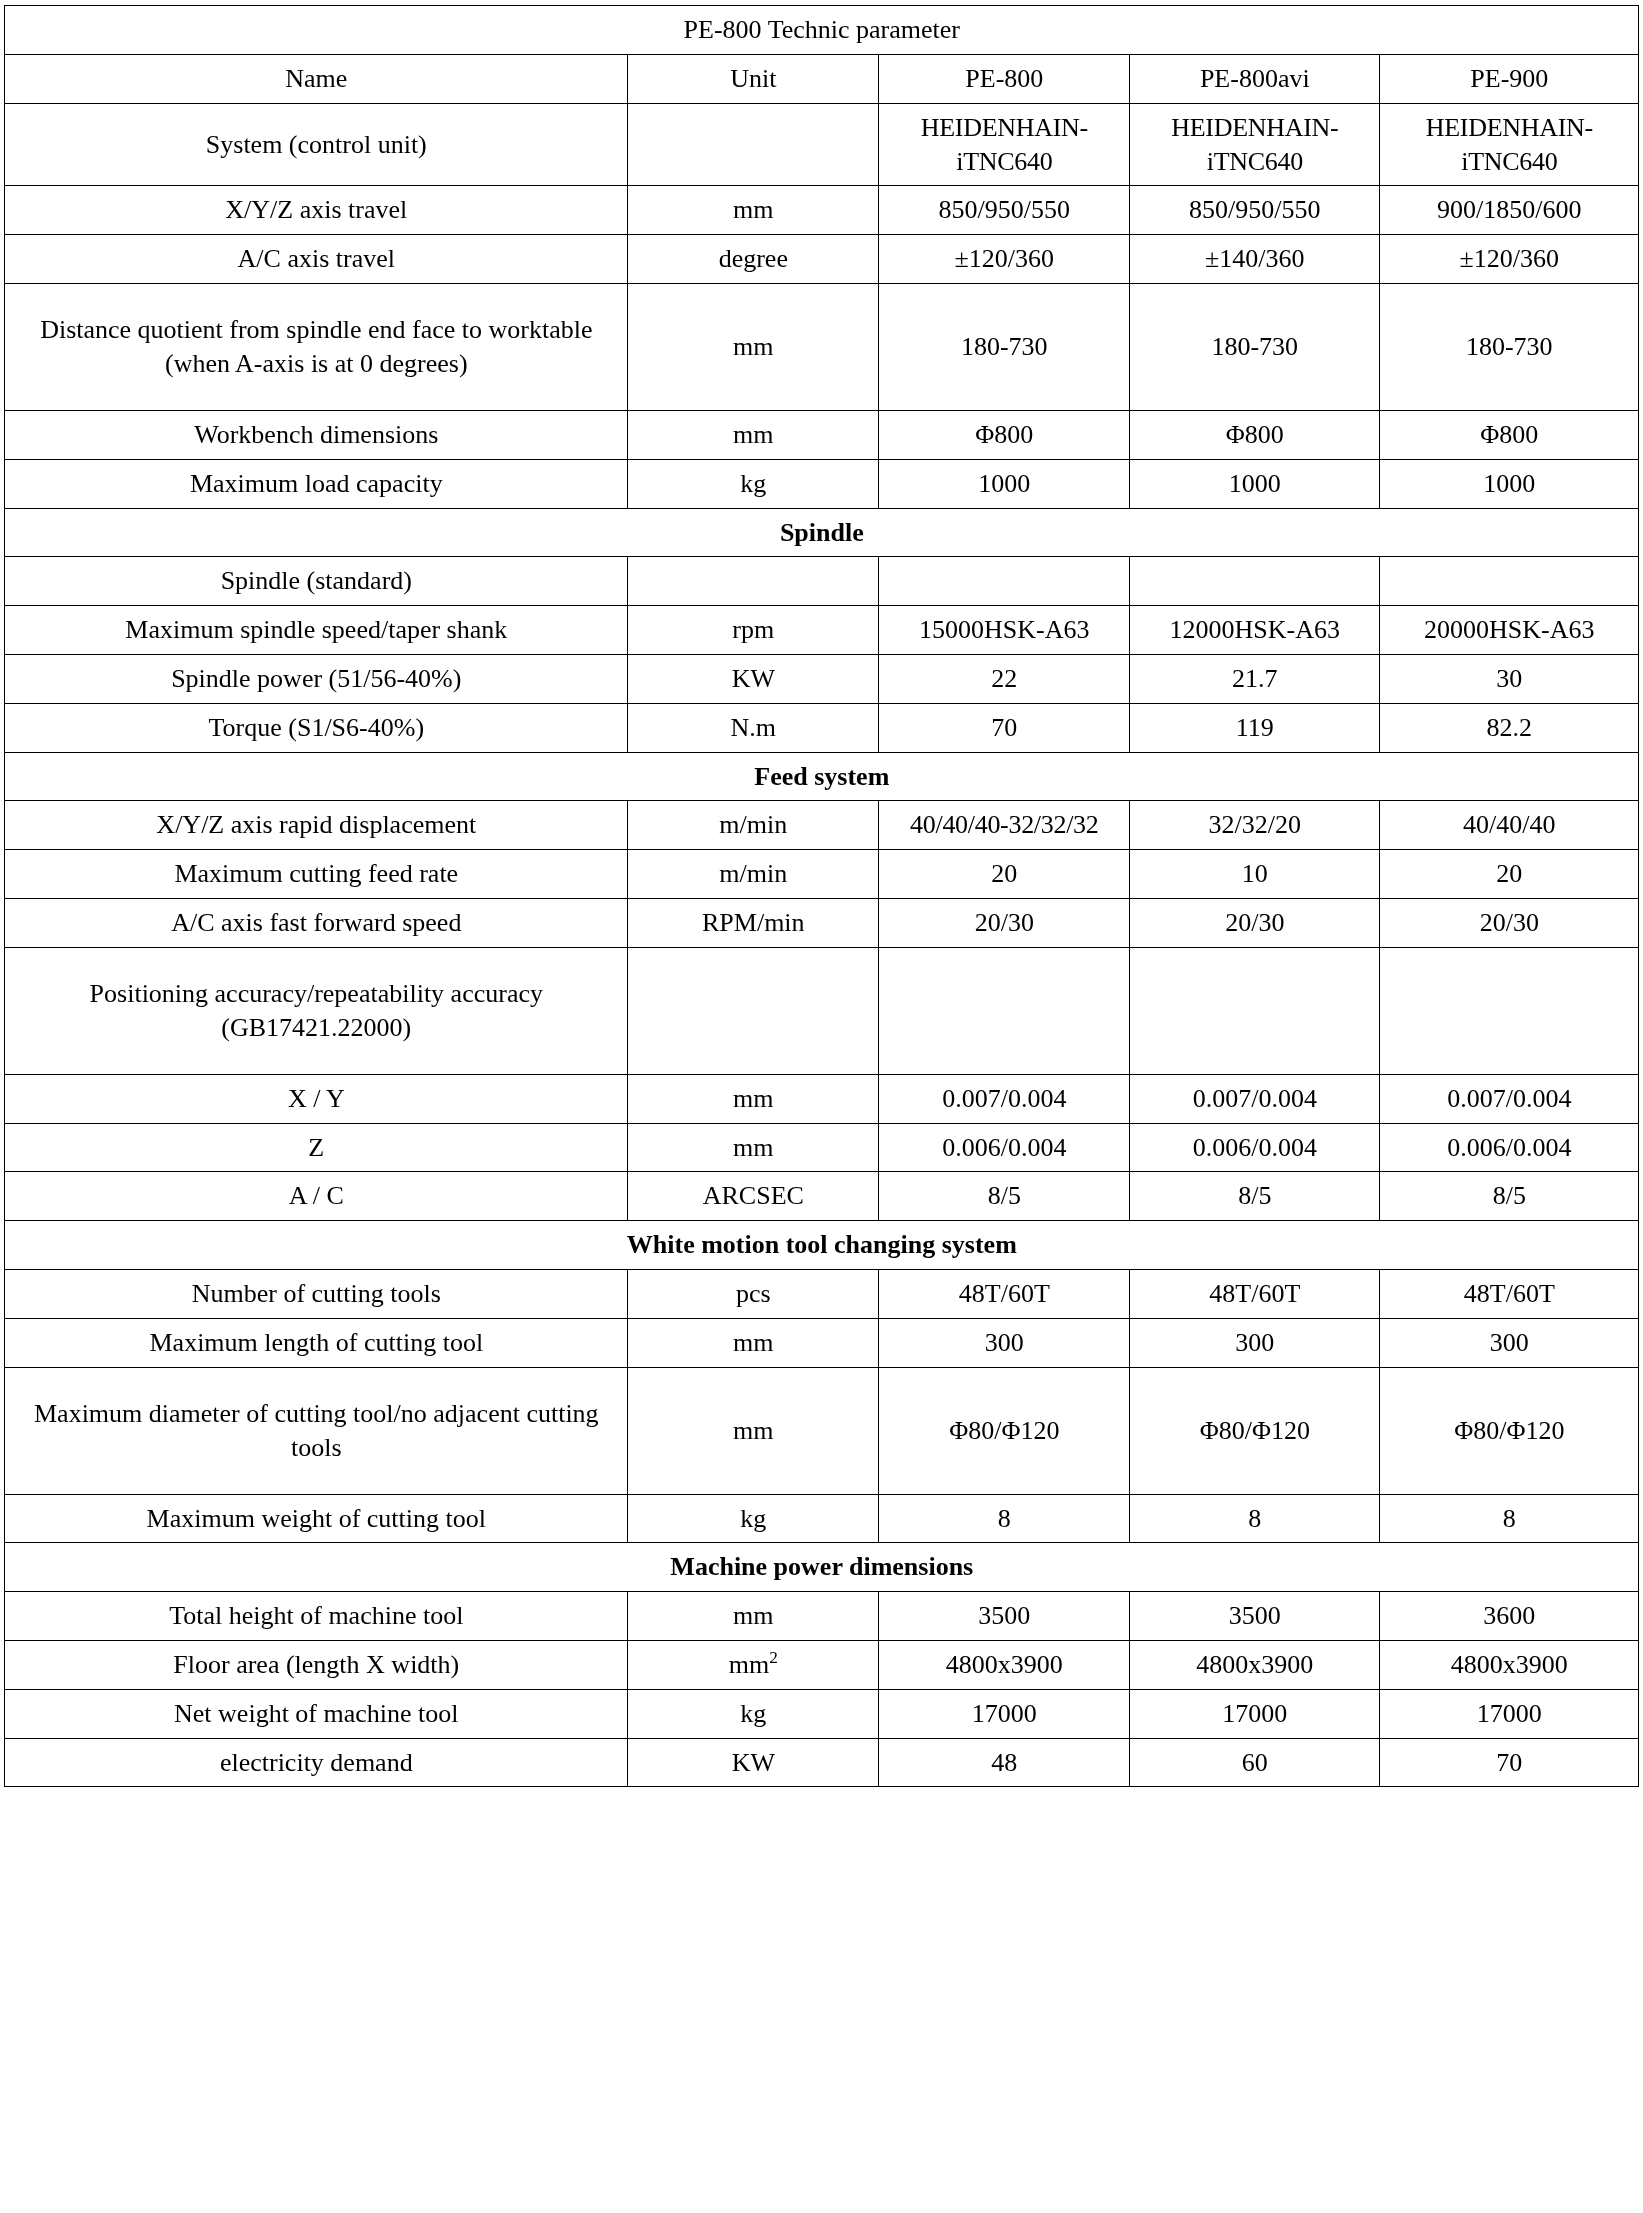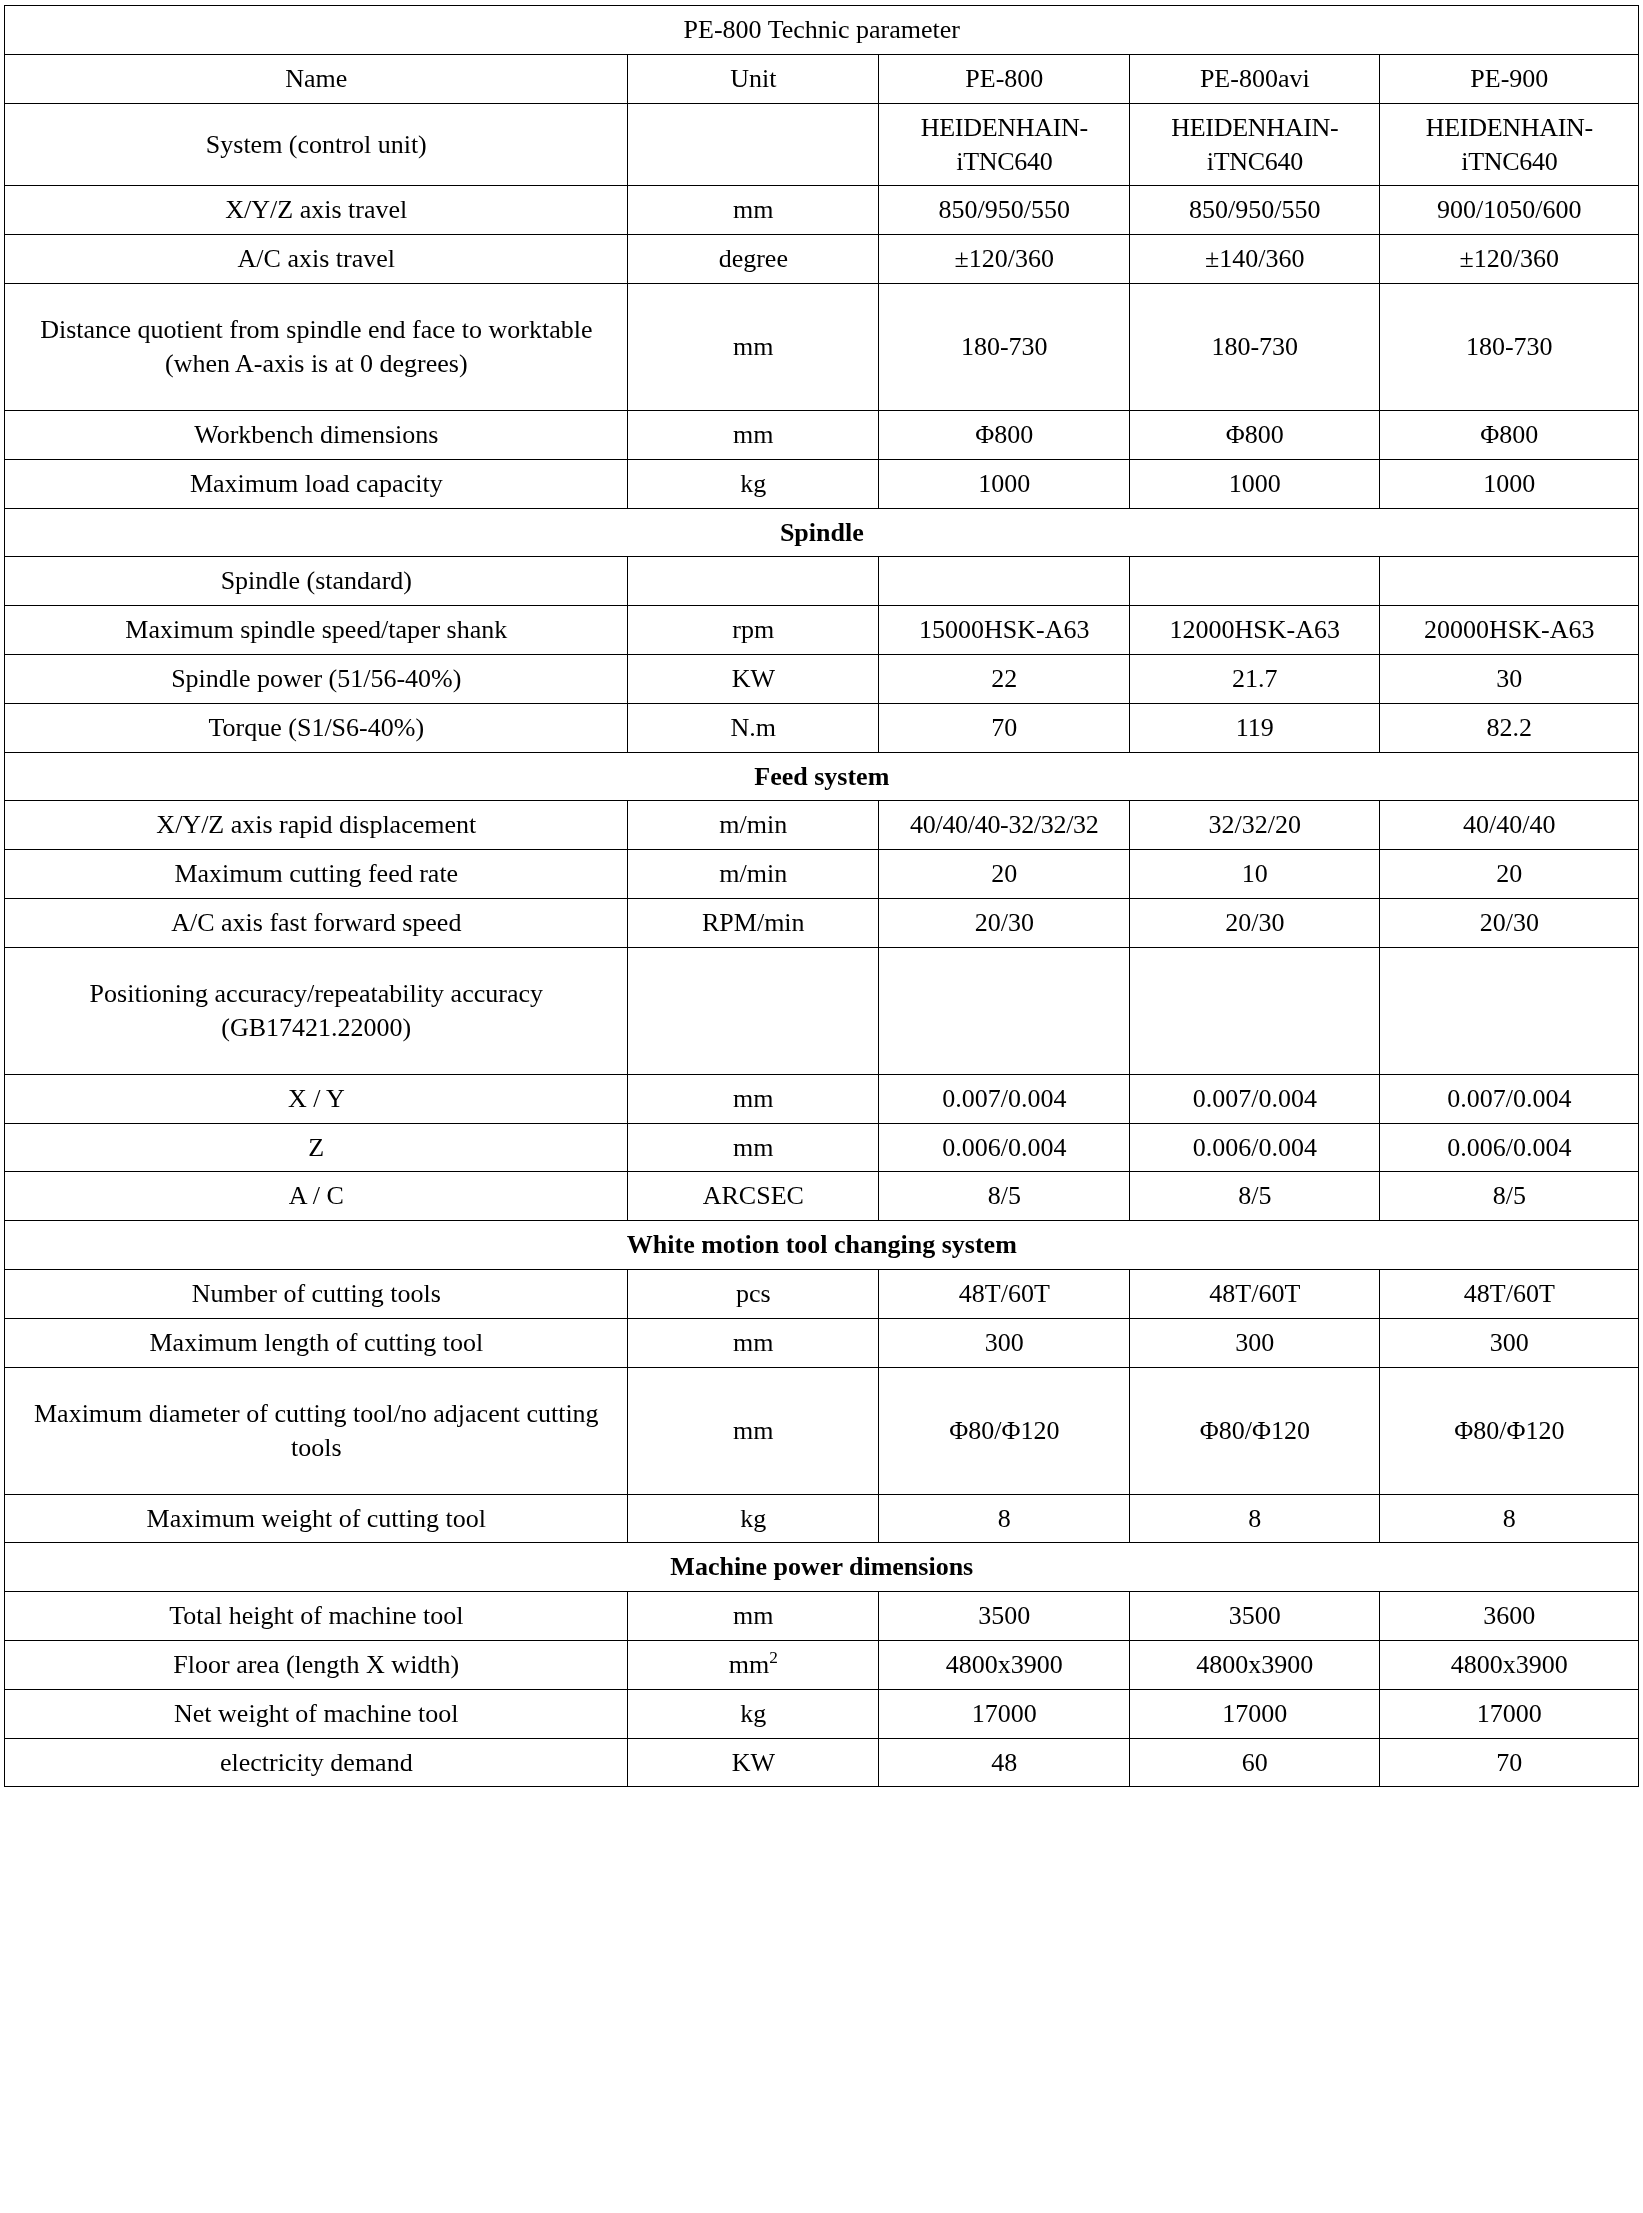--- a/index.html
+++ b/index.html
@@ -108,21 +108,21 @@
           <td></td>
           <td class="nowrapval">HEIDENHAIN-iTNC640</td>
           <td class="nowrapval">HEIDENHAIN-iTNC640</td>
           <td class="nowrapval">HEIDENHAIN-iTNC640</td>
         </tr>
         <tr>
           <td class="name-cell">X/Y/Z axis travel</td>
           <td>mm</td>
           <td>850/950/550</td>
           <td>850/950/550</td>
-          <td>900/1050/600</td>
+          <td>900/1850/600</td>
         </tr>
         <tr>
           <td class="name-cell">A/C axis travel</td>
           <td>degree</td>
           <td>±120/360</td>
           <td>±140/360</td>
           <td>±120/360</td>
         </tr>
         <tr>
           <td class="name-cell xtall">Distance quotient from spindle end face to worktable (when A-axis is at 0 degrees)</td>

